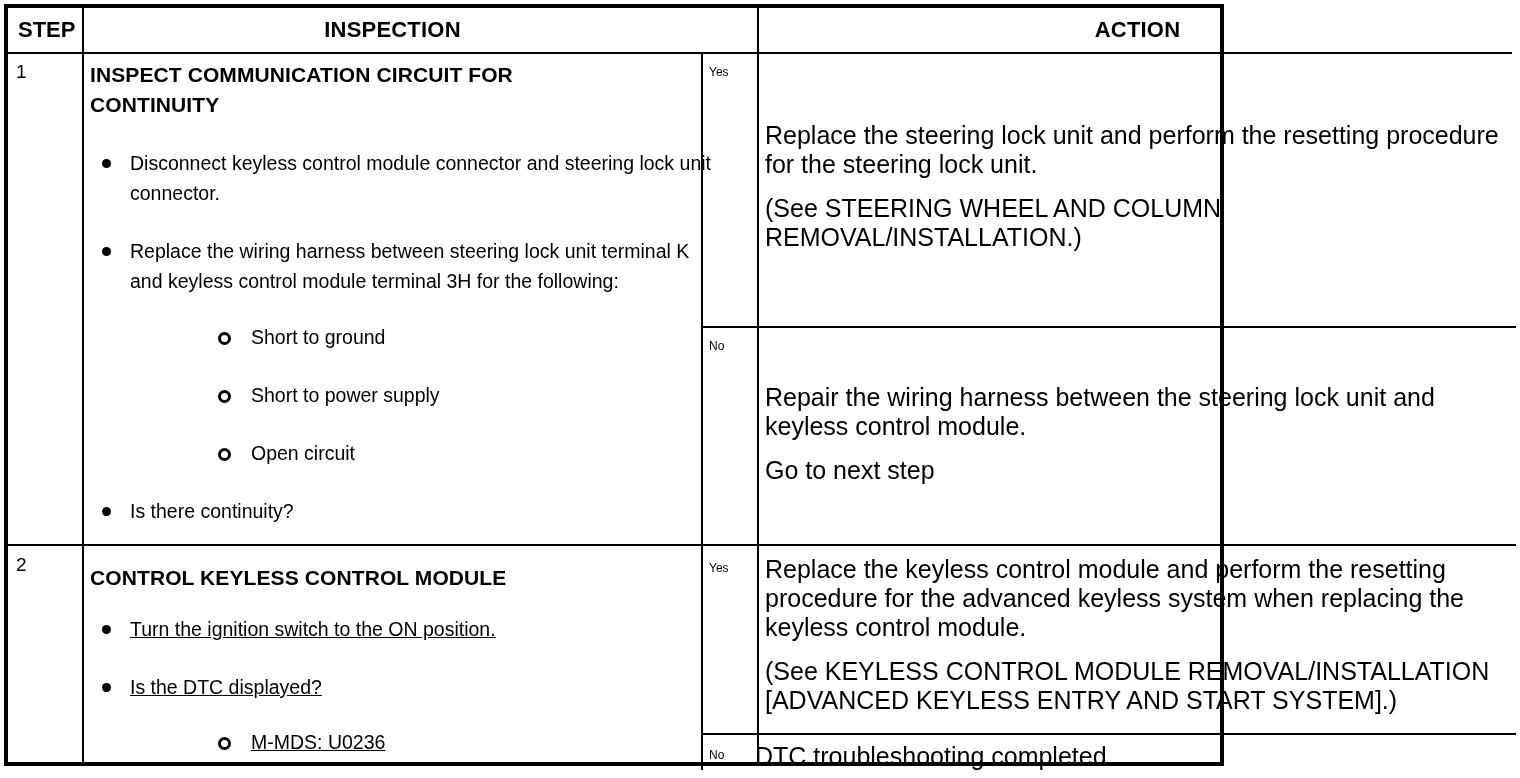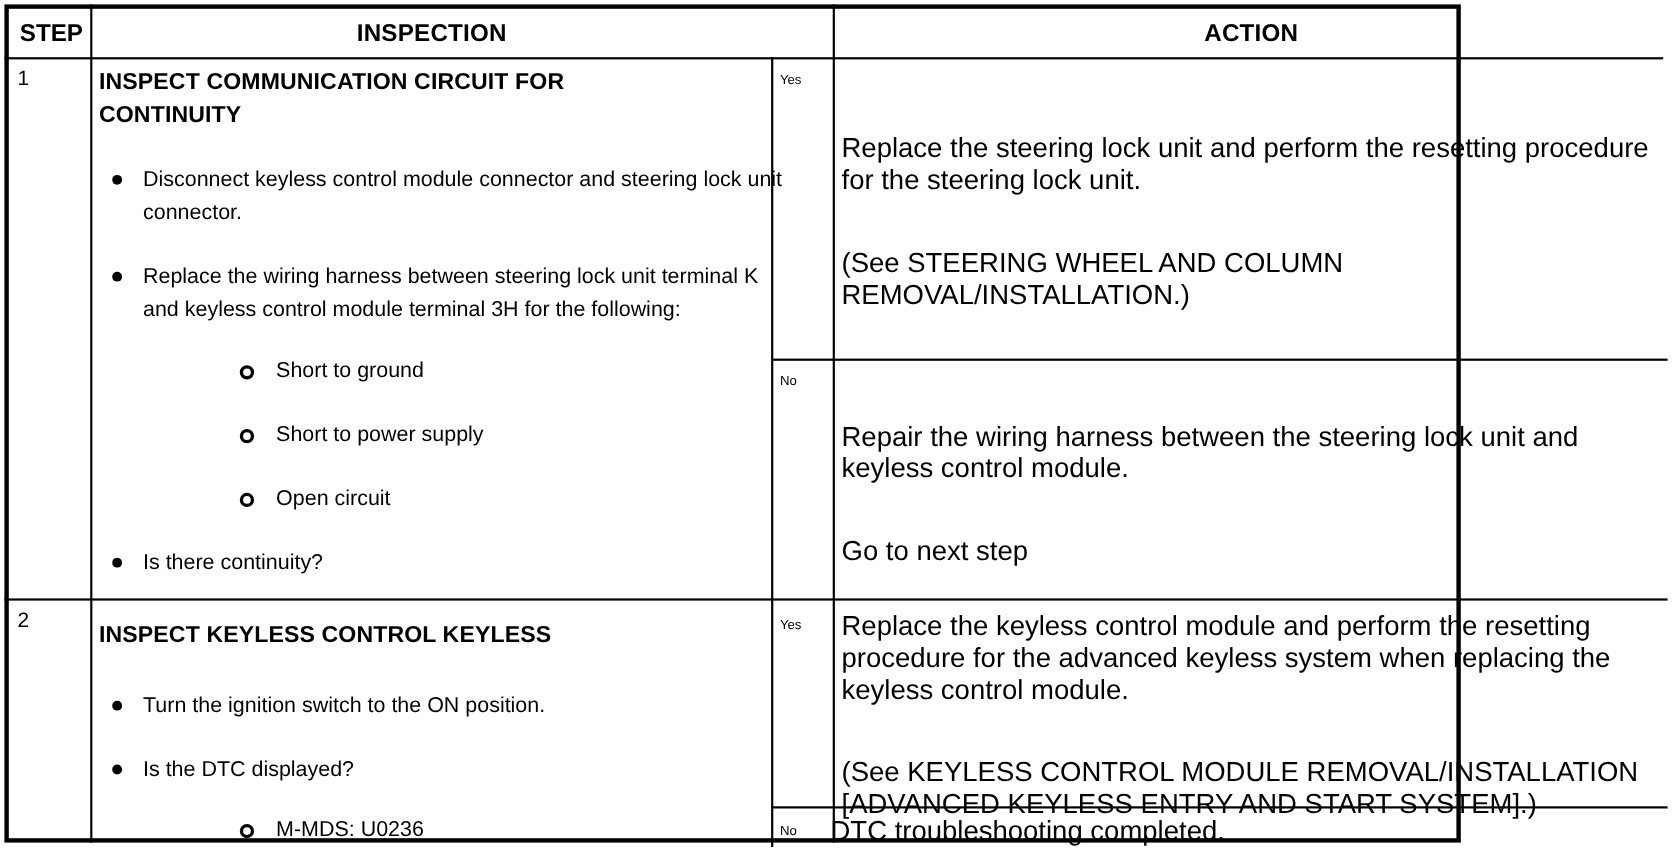--- a/index.html
+++ b/index.html
@@ -20,21 +20,21 @@
     width: 1520px;
     height: 778px;
     background: #ffffff;
   }
 
   
   .frame {
     position: absolute;
     left: 4px;
     top: 4px;
-    width: 1324px;   
+    width: 1220px;   
     height: 762px;
     border: 4px solid #000;
     box-sizing: border-box;
     background: #fff;
   }
 
   
   .vline {
     position: absolute;
     width: 2px;
@@ -82,21 +82,21 @@
     font-weight: bold;
     line-height: 30px;
     letter-spacing: 0.1px;
   }
 
   .act-txt {
     font-size: 25px;
     line-height: 29px;
   }
   .act-txt p { margin: 0; }
-  .act-txt p.gap { margin-top: 46px; }
+  .act-txt p.gap { margin-top: 15px; }
 
   
   ul.b1 {
     list-style: none;
     margin: 0;
     padding: 0;
   }
   ul.b1 > li {
     position: relative;
     padding-left: 40px;
@@ -223,24 +223,24 @@
       <p>Repair the wiring harness between the steering lock unit and keyless control module.</p>
       <p class="gap">Go to next step</p>
     </div>
 
     <div class="cell stepnum" style="left:8px; top:545px; width:64px;">
       <span>2</span>
     </div>
 
     <div class="cell" style="left:82px; top:555px; width:605px;">
       <div class="title" style="width:580px;">
-        <span>INSPECT KEYLESS CONTROL KEYLESS</span>
+        <span>CONTROL KEYLESS CONTROL MODULE</span>
       </div>
 
-      <ul class="b1" style="margin-top:33px;">
+      <ul class="b1" style="margin-top:21px;text-decoration:underline;">
         <li style="width:590px;">
           <span class="bullet"></span>
           <span>Turn the ignition switch to the ON position.</span>
         </li>
         <li style="width:590px;">
           <span class="bullet"></span>
           <span>Is the DTC displayed?</span>
           <ul class="b2" style="margin-left:88px; margin-top:25px;">
             <li>
               <span class="ring"></span>

